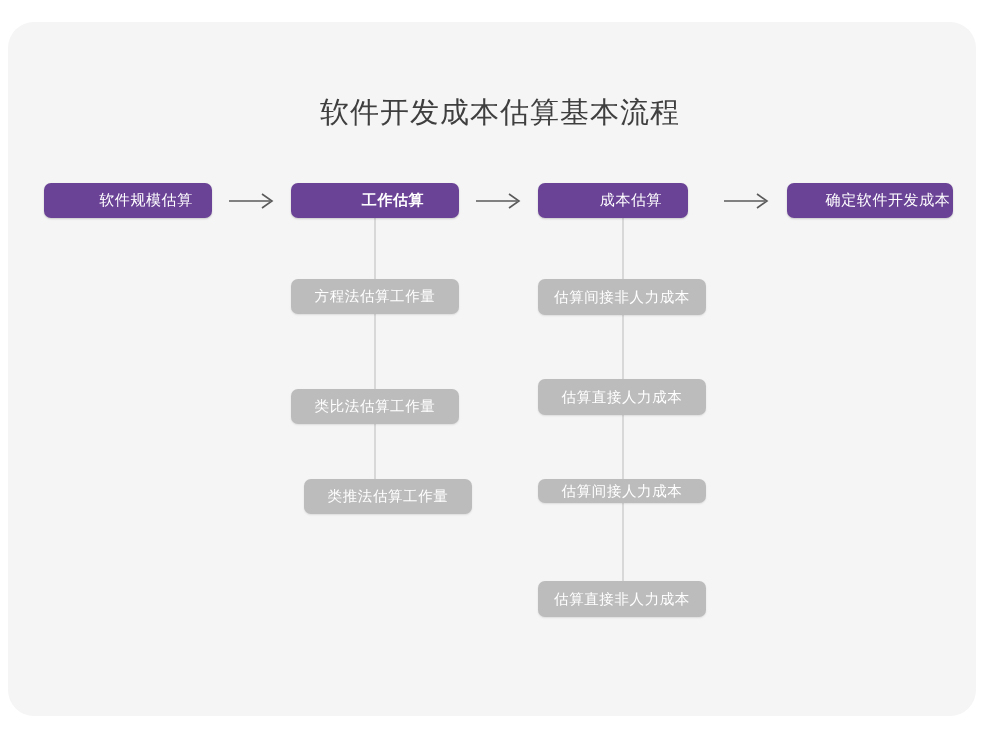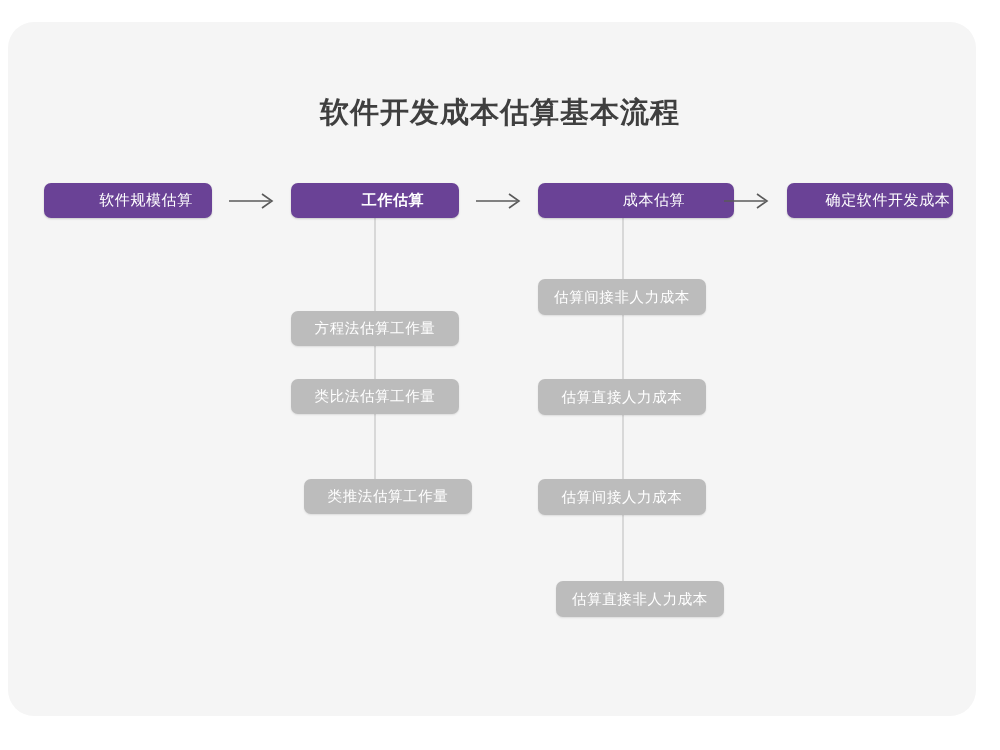--- a/index.html
+++ b/index.html
@@ -34,21 +34,20 @@
   #title {
     position: absolute;
     left: 0;
     top: 93px;
     width: 1000px;
     text-align: center;
     font-size: 29px;
     color: #3f3f3f;
     letter-spacing: 1px;
     white-space: nowrap;
-    font-weight: bold;
   }
 
   
   .node {
     position: absolute;
     display: flex;
     align-items: center;
     justify-content: center;
     border-radius: 7px;
     color: #ffffff;
@@ -96,21 +95,21 @@
   <div class="vline" style="left:622px; top:217px; height:385px;"></div>
 
   <div class="node primary" style="left:44px; top:183px; width:168px; height:35px;">
     <span>软件规模估算</span>
   </div>
 
   <div class="node primary" style="left:291px; top:183px; width:168px; height:35px;font-weight:bold;">
     <span>工作估算</span>
   </div>
 
-  <div class="node primary" style="left:538px; top:183px; width:196px; height:35px;">
+  <div class="node primary" style="left:538px; top:183px; width:150px; height:35px;">
     <span>成本估算</span>
   </div>
 
   <div class="node primary" style="left:787px; top:183px; width:166px; height:35px;font-family:Liberation Serif, serif;">
     <span>确定软件开发成本</span>
   </div>
 
   <div class="arrow" style="left:228px; top:189px; width:48px;">
     <svg width="48" height="24" viewBox="0 0 48 24">
       <line x1="1" y1="12" x2="42" y2="12" stroke="#5a5a5a" stroke-width="1.6"></line>
@@ -125,41 +124,41 @@
     </svg>
   </div>
 
   <div class="arrow" style="left:723px; top:189px; width:48px;">
     <svg width="48" height="24" viewBox="0 0 48 24">
       <line x1="1" y1="12" x2="42" y2="12" stroke="#5a5a5a" stroke-width="1.6"></line>
       <polyline points="34,5 44,12 34,19" fill="none" stroke="#5a5a5a" stroke-width="1.6"></polyline>
     </svg>
   </div>
 
-  <div class="node secondary" style="left:291px; top:279px; width:168px; height:35px;margin-top:32px;">
+  <div class="node secondary" style="left:291px; top:279px; width:168px; height:35px;">
     <span>方程法估算工作量</span>
   </div>
 
-  <div class="node secondary" style="left:291px; top:379px; width:168px; height:35px;">
+  <div class="node secondary" style="left:291px; top:389px; width:168px; height:35px;">
     <span>类比法估算工作量</span>
   </div>
 
   <div class="node secondary" style="left:304px; top:479px; width:168px; height:35px;">
     <span>类推法估算工作量</span>
   </div>
 
   <div class="node secondary" style="left:538px; top:379px; width:168px; height:36px;">
     <span>估算直接人力成本</span>
   </div>
 
   <div class="node secondary" style="left:538px; top:279px; width:168px; height:36px;">
     <span>估算间接非人力成本</span>
   </div>
 
-  <div class="node secondary" style="left:538px; top:479px; width:168px; height:36px;">
+  <div class="node secondary" style="left:538px; top:479px; width:168px; height:24px;">
     <span>估算间接人力成本</span>
   </div>
 
-  <div class="node secondary" style="left:556px; top:581px; width:168px; height:36px;">
+  <div class="node secondary" style="left:538px; top:581px; width:168px; height:36px;">
     <span>估算直接非人力成本</span>
   </div>
 
 </div>
 
 </body></html>

